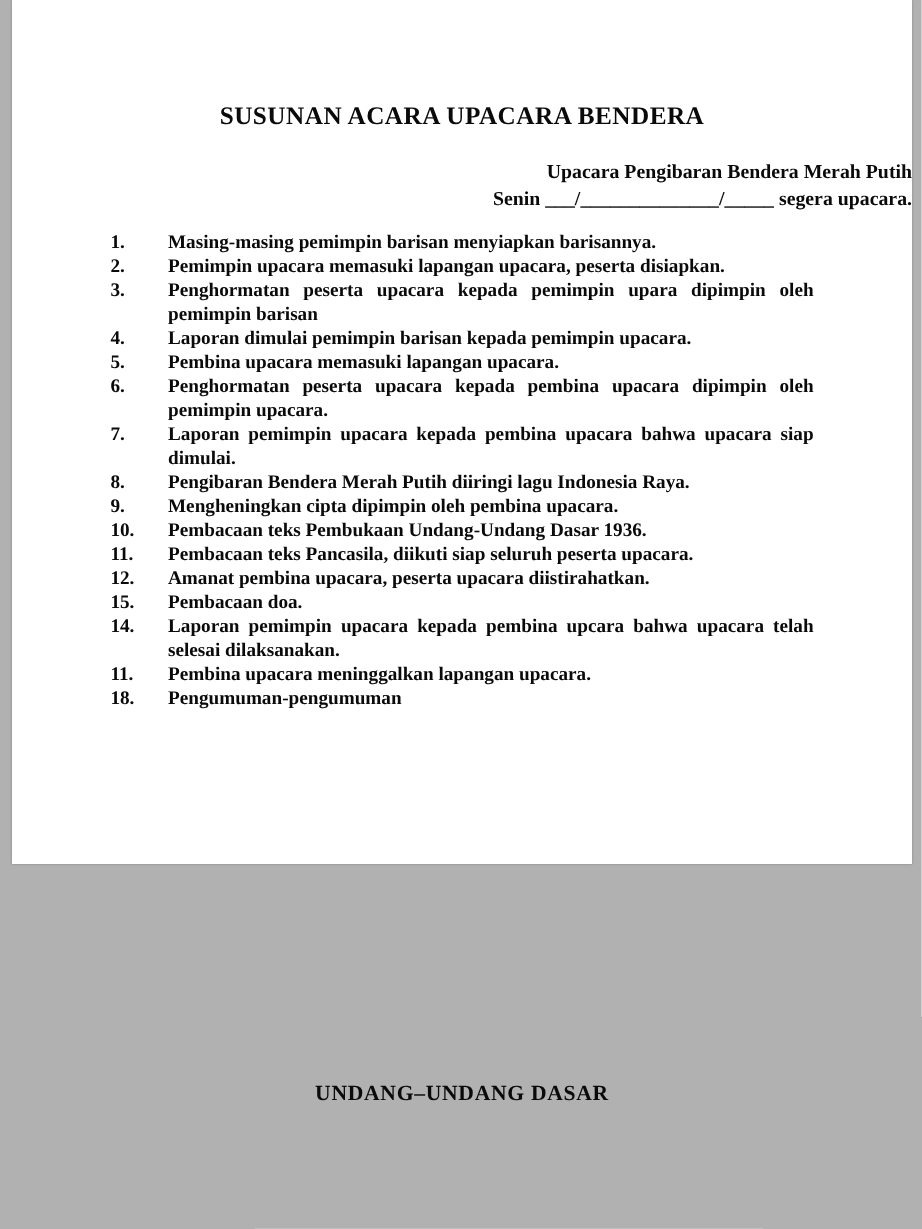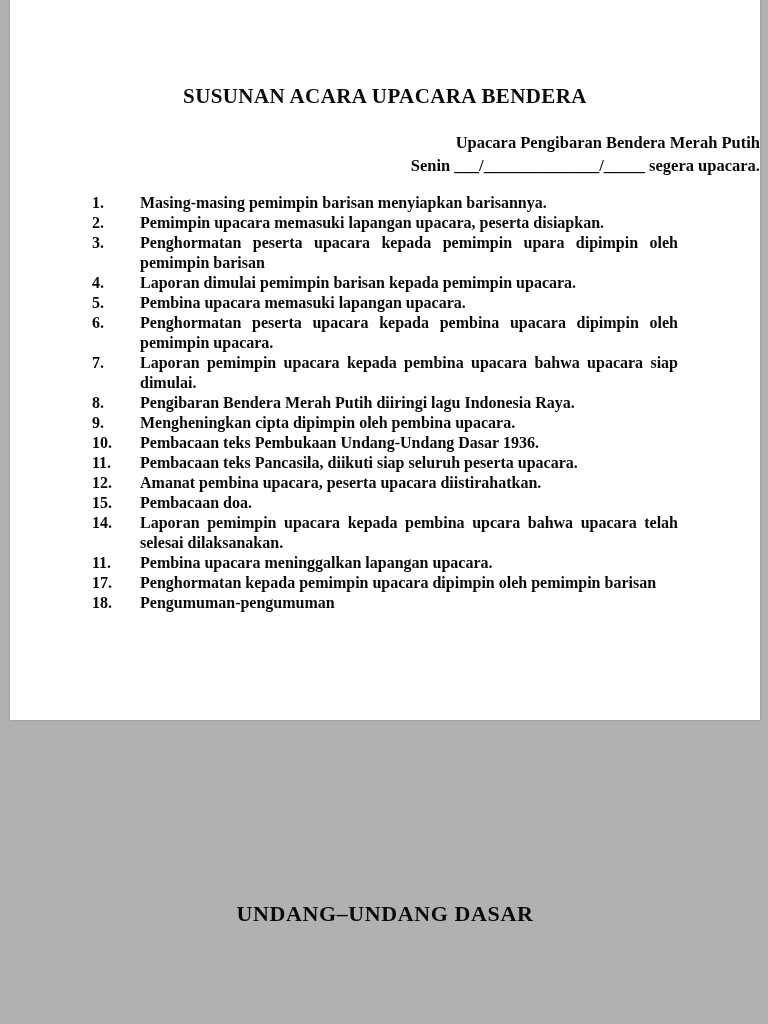--- a/index.html
+++ b/index.html
@@ -58,21 +58,21 @@
     flex: 1;
     text-align: justify;
     text-align-last: left;
   }
   .footer-title {
     position: absolute;
     left: 0;
     right: 0;
     top: 901px;
     text-align: center;
-    font-size: 22px;
+    font-size: 18px;
     font-weight: bold;
     letter-spacing: 0.6px;
   }
 </style>
 </head>
 <body>
 
 <div class="page">
 
   <h1 class="doc-title">SUSUNAN ACARA UPACARA BENDERA</h1>
@@ -137,24 +137,20 @@
       </div>
       <div class="li-row">
         <span class="li-num">14.</span>
         <span class="li-text">Laporan pemimpin upacara kepada pembina upcara bahwa upacara telah selesai dilaksanakan.</span>
       </div>
       <div class="li-row">
         <span class="li-num">11.</span>
         <span class="li-text">Pembina upacara meninggalkan lapangan upacara.</span>
       </div>
       <div class="li-row">
-        <span class="li-num">17.</span>
-        <span class="li-text">Penghormatan kepada pemimpin upacara dipimpin oleh pemimpin barisan</span>
-      </div>
-      <div class="li-row">
         <span class="li-num">18.</span>
         <span class="li-text">Pengumuman-pengumuman</span>
       </div>
     </div>
 
   <div class="footer-title">UNDANG–UNDANG DASAR</div>
 
 </div>
 
 </body></html>

